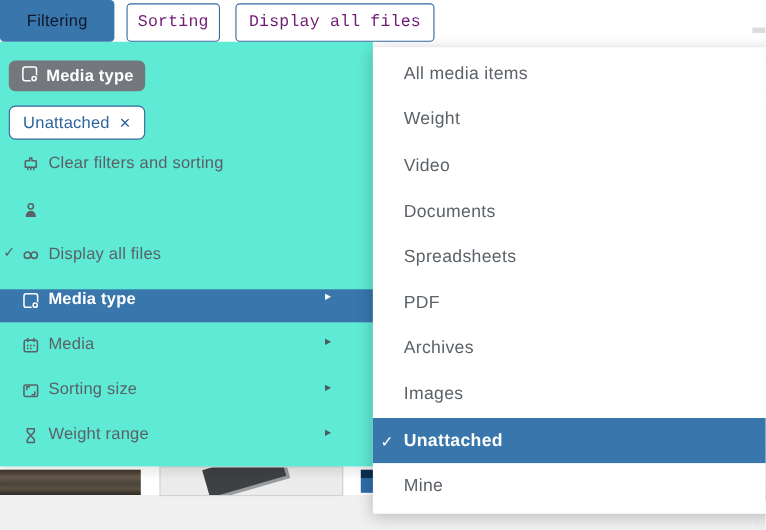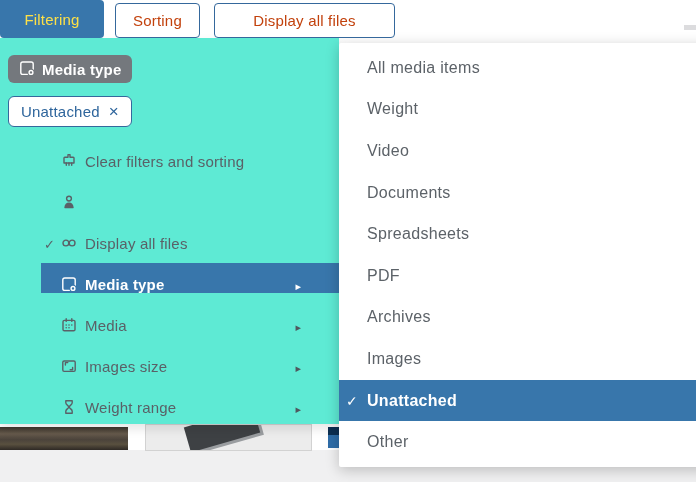--- a/index.html
+++ b/index.html
@@ -29,43 +29,43 @@
   .rs-line2 { top:53px; height:5px; background:#dcdcde; }
   .rs-line3 { top:82px; height:6px; background:#e8e8e8; }
   .rs-pink  { top:95px; height:160px; background:#f6e9ea; border-left:2px solid #c9959c; }
   .rs-photo { top:405px; height:50px; background:linear-gradient(180deg,#bcb8b4,#716d69 55%,#3f3c39); }
   .rs-bottom{ top:467px; height:15px; background:var(--page-bg,#f0f0f1); }
 
   
   .btn { position:absolute; z-index:4; display:flex; align-items:center; justify-content:center;
     font-family:inherit; font-size:15px; letter-spacing:.2px; border-radius:4px; cursor:pointer; }
   .btn-filtering { left:0; top:0; width:104px; height:38px; background:var(--accent,#3876ab);
-    color:#fde047; border:none; border-top-left-radius:0; }
-  .btn-outline { background:#fff; border:1.5px solid #35689c; color:#c2410c; }
+    color:#0f172a; border:none; border-top-left-radius:0; }
+  .btn-outline { background:#fff; border:1.5px solid #35689c; color:#701a75;font-family:Liberation Mono, monospace; }
   .btn-sorting { left:115px; top:3px; width:85px; height:35px; }
   .btn-display-all { left:214px; top:3px; width:181px; height:35px; }
 
   
   .left-panel { position:absolute; left:0; top:38px; width:339px; height:386px; background:#5eead4;
     z-index:2; box-shadow:0 5px 10px rgba(0,0,0,.10); }
 
   .group-badge { position:absolute; left:8px; top:17px; height:28px; display:inline-flex;
     align-items:center; gap:6px; background:var(--badge-gray,#74787d); color:#fff;
     border-radius:6px; padding:0 10px; font-size:15px; font-weight:700; letter-spacing:.2px;
     --icon-bg: var(--badge-gray,#74787d); }
   .group-badge svg { width:15px; height:15px; }
 
   .filter-chip { position:absolute; left:8px; top:58px; height:31px; display:inline-flex;
     align-items:center; gap:9px; border:1.5px solid #35689c; color:#2e659c; border-radius:6px;
     padding:0 12px; font-size:15px; letter-spacing:.2px; background:#fff; cursor:pointer; }
   .chip-x { font-size:17px; line-height:1; margin-top:-1px; }
 
   .menu { list-style:none; margin:0; padding:0; position:absolute; left:0; top:102px; width:339px; }
-  .menu-row { height:30px; margin-bottom:11px; display:flex; align-items:flex-end;
-    color:#5a6167; cursor:pointer;margin-left:41px; --icon-bg:#fff; }
+  .menu-row { height:30px; margin-bottom:11px; display:flex; align-items:flex-start;
+    color:#5a6167; cursor:pointer; --icon-bg:#fff; }
   .menu-row .check { width:15px; margin-left:1px; text-align:center; font-size:13px; flex:none; }
   .menu-row .icon { width:19px; height:19px; flex:none; margin-left:2px; margin-right:7px;
     display:flex; align-items:center; justify-content:center; }
   .menu-row .label { font-size:15px; letter-spacing:.2px; white-space:nowrap; }
   .menu-row .arrow { margin-left:auto; margin-right:38px; font-size:11px; color:#50575e; }
   .menu-row.active { background:var(--accent,#3876ab); color:#fff; --icon-bg:var(--accent,#3876ab); }
   .menu-row.active .arrow { color:#fff; }
   .menu-row.active .label { font-weight:700; }
   .hidden { visibility:hidden; }
 
@@ -189,21 +189,21 @@
   </li>
 
   <li class="menu-row">
     <span class="check hidden">✓</span>
     <span class="icon">
             <svg class="ic" viewBox="0 0 18 18">
               <rect x="2.8" y="4" width="12.4" height="10.4" rx="1.3"></rect>
               <path d="M5.4 8V5.6h2.4M12.6 10.4v2.4h-2.4"></path>
             </svg>
           </span>
-    <span class="label">Images size</span>
+    <span class="label">Sorting size</span>
     <span class="arrow">▸</span>
   </li>
 
   <li class="menu-row">
     <span class="check hidden">✓</span>
     <span class="icon">
             <svg class="ic" viewBox="0 0 18 18">
               <path d="M5.8 2.8h6.4v2c0 2-3 2.9-3 4.2 0 1.3 3 2.2 3 4.2v2H5.8v-2c0-2 3-2.9 3-4.2 0-1.3-3-2.2-3-4.2z"></path>
             </svg>
           </span>
@@ -255,17 +255,17 @@
     <span class="label">Images</span>
   </li>
 
   <li class="sub-row active checked">
     <span class="check">✓</span>
     <span class="label">Unattached</span>
   </li>
 
   <li class="sub-row">
     <span class="check">✓</span>
-    <span class="label">Other</span>
+    <span class="label">Mine</span>
   </li>
 </ul>
 
 </div>
 
 </body></html>

